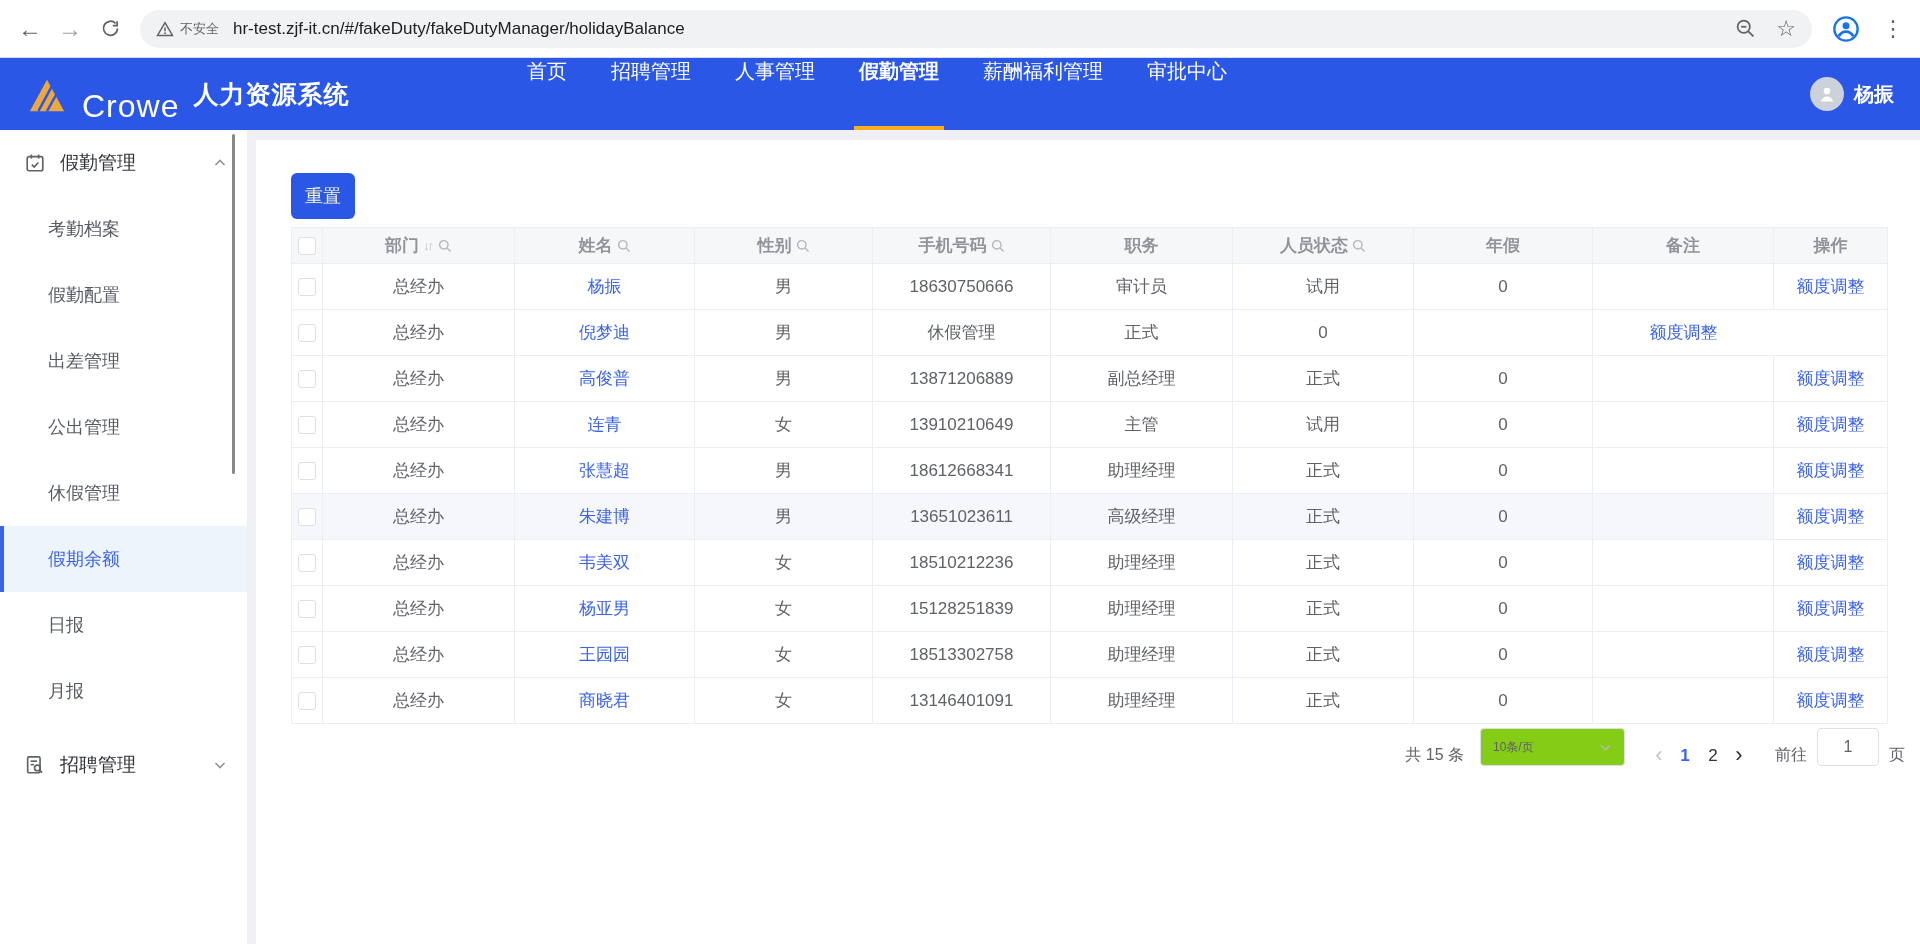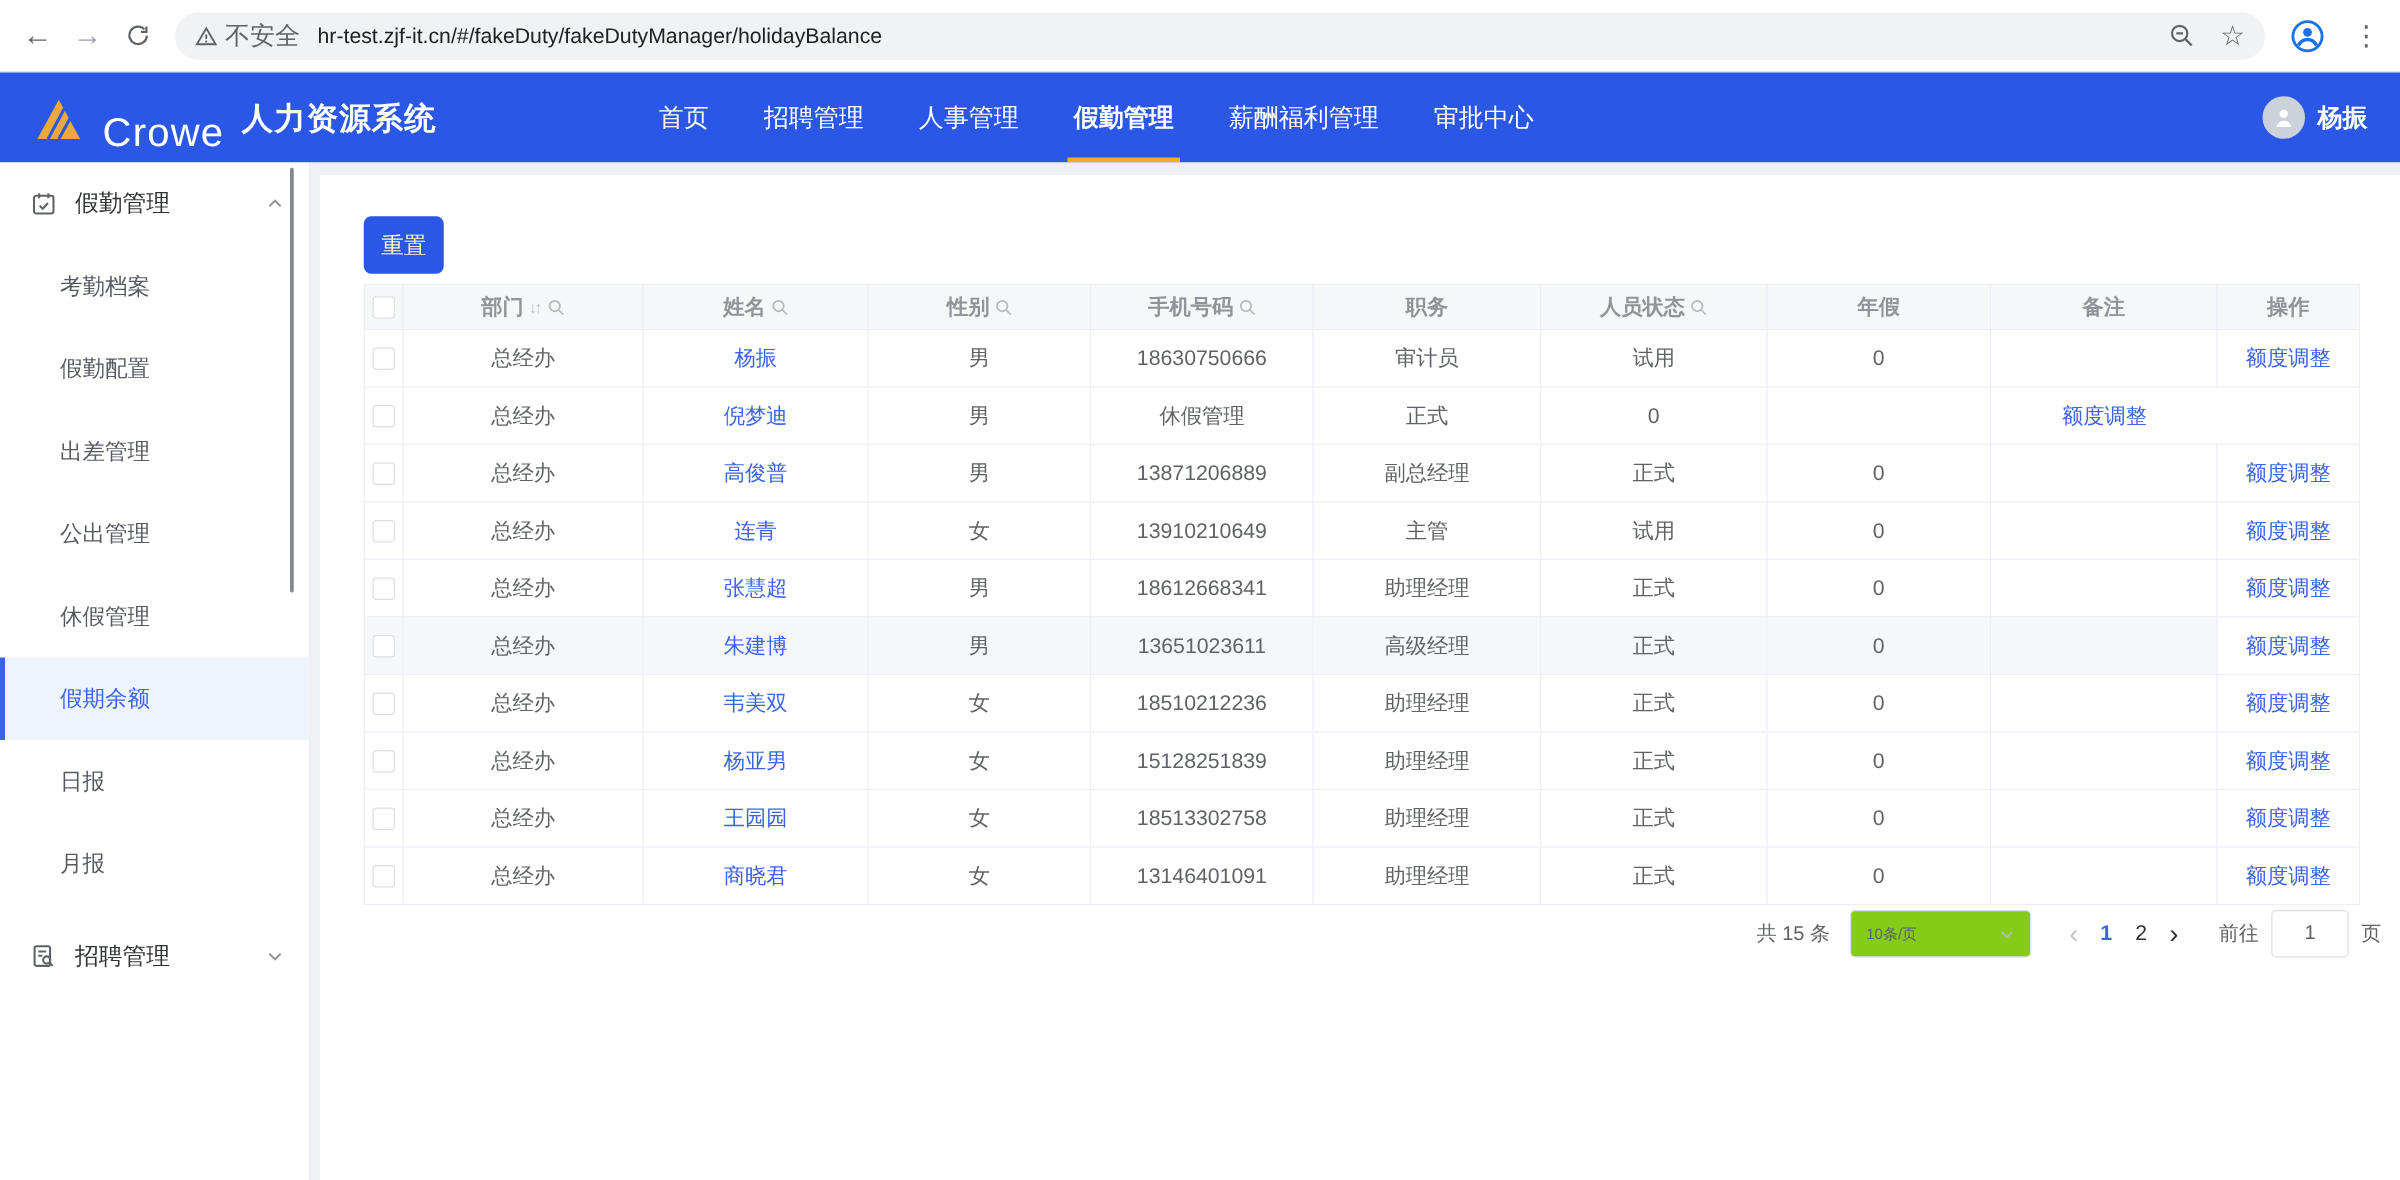--- a/index.html
+++ b/index.html
@@ -10,34 +10,34 @@
   }
 
   
   .chrome{ height:58px; background:#fff; border-bottom:1px solid #dadce0;
     display:flex; align-items:center; padding:0 16px 0 10px; }
   .chrome-btn{ width:40px; height:40px; display:flex; align-items:center; justify-content:center;
     font-size:24px; color:#5f6368; border-radius:50%; cursor:pointer; }
   .chrome-btn.disabled{ color:#9aa0a6; }
   .omnibox{ flex:1; height:38px; margin:0 14px 0 10px; background:#f0f2f4; border-radius:19px;
     display:flex; align-items:center; padding:0 16px; }
-  .warn-chip{ display:flex; align-items:center; gap:6px; color:#5f6368; font-size:20px; }
+  .warn-chip{ display:flex; align-items:center; gap:6px; color:#5f6368; font-size:13px; }
   .omni-url{ flex:1; margin-left:14px; font-size:17px; color:#202124; white-space:nowrap; overflow:hidden; }
   .omni-icons{ display:flex; align-items:center; gap:20px; }
   .star{ font-size:22px; color:#5f6368; line-height:1; }
   .chrome-right{ display:flex; align-items:center; gap:22px; padding-left:6px; }
   .dots{ font-size:22px; color:#5f6368; }
 
   
   .app-header{ height:72px; background:#2b57e6; display:flex; align-items:center; position:relative; color:#fff; }
   .brand{ display:flex; align-items:center; padding-left:24px; }
   .brand-word{ font-size:32px; font-weight:400; letter-spacing:1px; margin-left:12px;margin-top:24px; }
   .brand-title{ font-size:25px; font-weight:700; margin-left:14px; letter-spacing:1px; }
   .top-nav{ position:absolute; left:527px; top:0; height:100%; display:flex; gap:44px; }
-  .nav-item{ height:100%; display:flex; align-items:center; position:relative; font-size:20px; font-weight:500; cursor:pointer; }
+  .nav-item{ height:100%; display:flex; align-items:flex-start; position:relative; font-size:20px; font-weight:500; cursor:pointer; }
   .nav-item.active{ font-weight:700; }
   .nav-item.active::after{ content:""; position:absolute; left:-5px; right:-5px; bottom:0; height:4px; background:#f6ad1f; }
   .user{ position:absolute; right:0; top:0; height:100%; display:flex; align-items:center; gap:10px; padding-right:26px; }
   .avatar{ width:34px; height:34px; border-radius:50%; background:#ccd2d9; display:flex; align-items:center; justify-content:center; }
   .user-name{ font-size:20px; font-weight:700; }
 
   
   .body-row{ position:absolute; top:130px; left:0; right:0; bottom:0; display:flex; }
 
   
@@ -66,21 +66,21 @@
   .tr{ height:46px; border-top:1px solid #ebeef5; background:#fff; }
   .td{ display:flex; align-items:center; justify-content:center; font-size:17px; color:#5f6266;
     border-right:1px solid #ebeef5; overflow:hidden; }
   .td:last-child{ border-right:none; }
   .tr.hover .td:not(.td-action){ background:#f5f7fa; }
   .checkbox{ width:18px; height:18px; border:1px solid #dcdfe6; border-radius:3px; background:#fff; cursor:pointer; }
   .link{ color:#3a63e8; cursor:pointer; }
   .sort-glyph{ font-size:13px; color:#bfc3c9; letter-spacing:-2px; margin-right:2px; cursor:pointer; }
 
   
-  .pagination{ width:1614px; margin-top:4px; display:flex; align-items:center; justify-content:flex-end;
+  .pagination{ width:1614px; margin-top:4px; display:flex; align-items:flex-end; justify-content:flex-end;
     font-size:16px; color:#606266; }
   .pg-total{ margin-right:16px; }
   .pg-select{ width:145px; height:38px; border:1px solid #dcdfe6; border-radius:4px; background:#84cc16;
     display:flex; align-items:center; padding:0 12px; font-size:12px; color:#606266; cursor:pointer; margin-right:22px; }
   .pg-select svg{ margin-left:auto; }
   .pg-arrow{ width:24px; text-align:center; font-size:22px; line-height:1; color:#303133; cursor:pointer; }
   .pg-arrow.disabled{ color:#c0c4cc; }
   .pages{ display:flex; }
   .pg-num{ width:28px; text-align:center; font-size:17px; color:#303133; cursor:pointer; }
   .pg-num.active{ color:#3a63e8; font-weight:700; }

